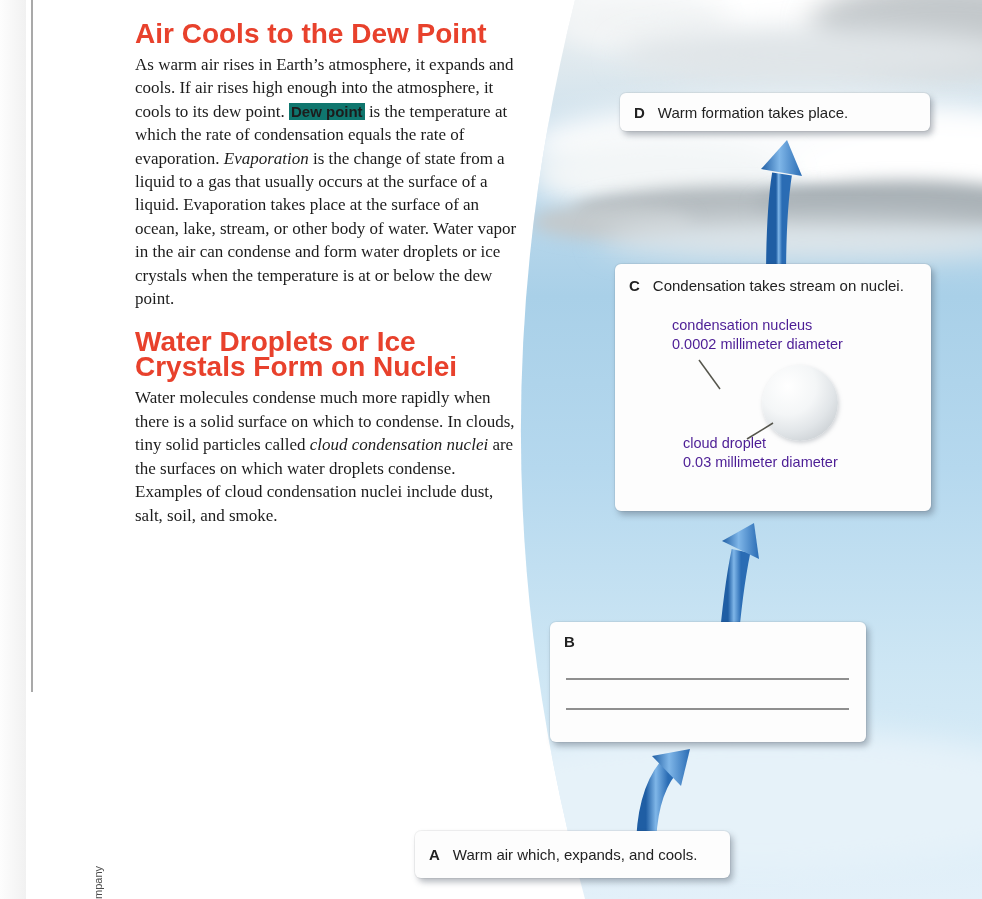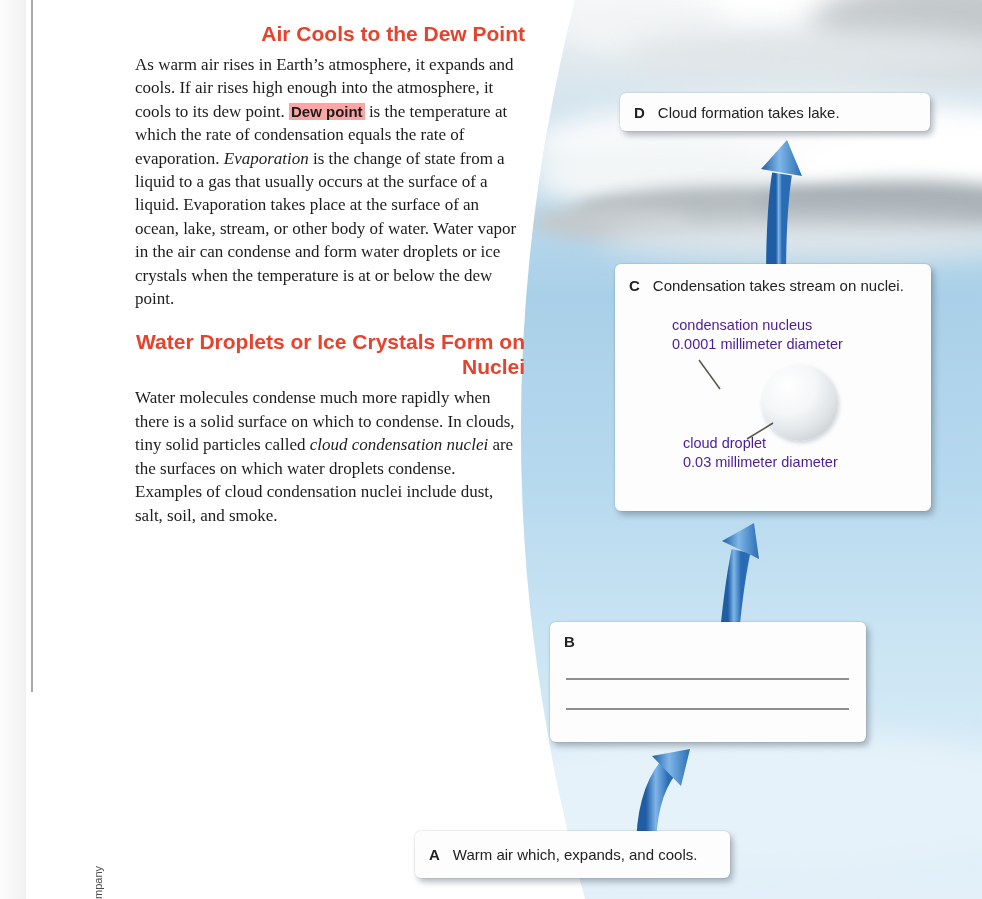--- a/index.html
+++ b/index.html
@@ -13,22 +13,22 @@
   .edge-line { position:absolute; left:31px; top:0; width:2px; height:692px; background:#a9a9a9; }
   .spine-text { position:absolute; left:92px; top:842px; height:57px;
     font-family:"Liberation Sans", sans-serif; font-size:11px; color:#4a4a4a;
     writing-mode:vertical-rl; transform:rotate(180deg); }
 
   
   .text-col { position:absolute; left:135px; top:2px; width:390px; z-index:1;
     color:#1c1c1c; font-size:17px; line-height:23.4px; }
   .text-col p { margin:0; }
   .red-head { font-family:"Liberation Sans", sans-serif; font-weight:bold;
-    color:#e8412c; font-size:21px; line-height:25px; margin:19px 0 7px 0;text-align:right; }
-  .term-highlight { background:#fca5a5; font-family:"Liberation Sans", sans-serif;
+    color:#e8412c; font-size:28px; line-height:25px; margin:19px 0 7px 0; }
+  .term-highlight { background:#0f766e; font-family:"Liberation Sans", sans-serif;
     font-weight:bold; font-size:15px; padding:0 2px; }
   .ital { font-style:italic; }
   .indent { text-indent:38px; }
   .narrow { max-width:334px; }
 
   
   .sky-svg { position:absolute; left:0; top:0; z-index:0; }
 
   
   .step-box { position:absolute; z-index:2; background:#fdfdfd; border-radius:6px;
@@ -136,34 +136,34 @@
 
     <div class="red-head">Water Droplets or Ice Crystals Form on Nuclei</div>
 
     <p><span>Water molecules condense much more rapidly when there is a solid surface on which to condense. In clouds, tiny solid particles called </span><span class="ital">cloud condensation nuclei</span><span> are the surfaces on which water droplets condense. Examples of cloud condensation nuclei include dust, salt, soil, and smoke.</span></p>
 
   </div>
 
   <div class="step-box box-d">
     <div class="step-head">
       <span class="letter">D</span>
-      <span>Cloud formation takes lake.</span>
+      <span>Warm formation takes place.</span>
     </div>
   </div>
 
   <div class="step-box box-c">
     <div class="c-inner">
       <div class="step-head">
         <span class="letter">C</span>
         <span>Condensation takes stream on nuclei.</span>
       </div>
 
       <div class="c-label nucleus-label">
         <div>condensation nucleus</div>
-        <div>0.0001 millimeter diameter</div>
+        <div>0.0002 millimeter diameter</div>
       </div>
 
       <div class="droplet-sphere"></div>
 
       <div class="c-label droplet-label">
         <div>cloud droplet</div>
         <div>0.03 millimeter diameter</div>
       </div>
 
       <svg class="c-lines" width="316" height="247" viewBox="0 0 316 247">

